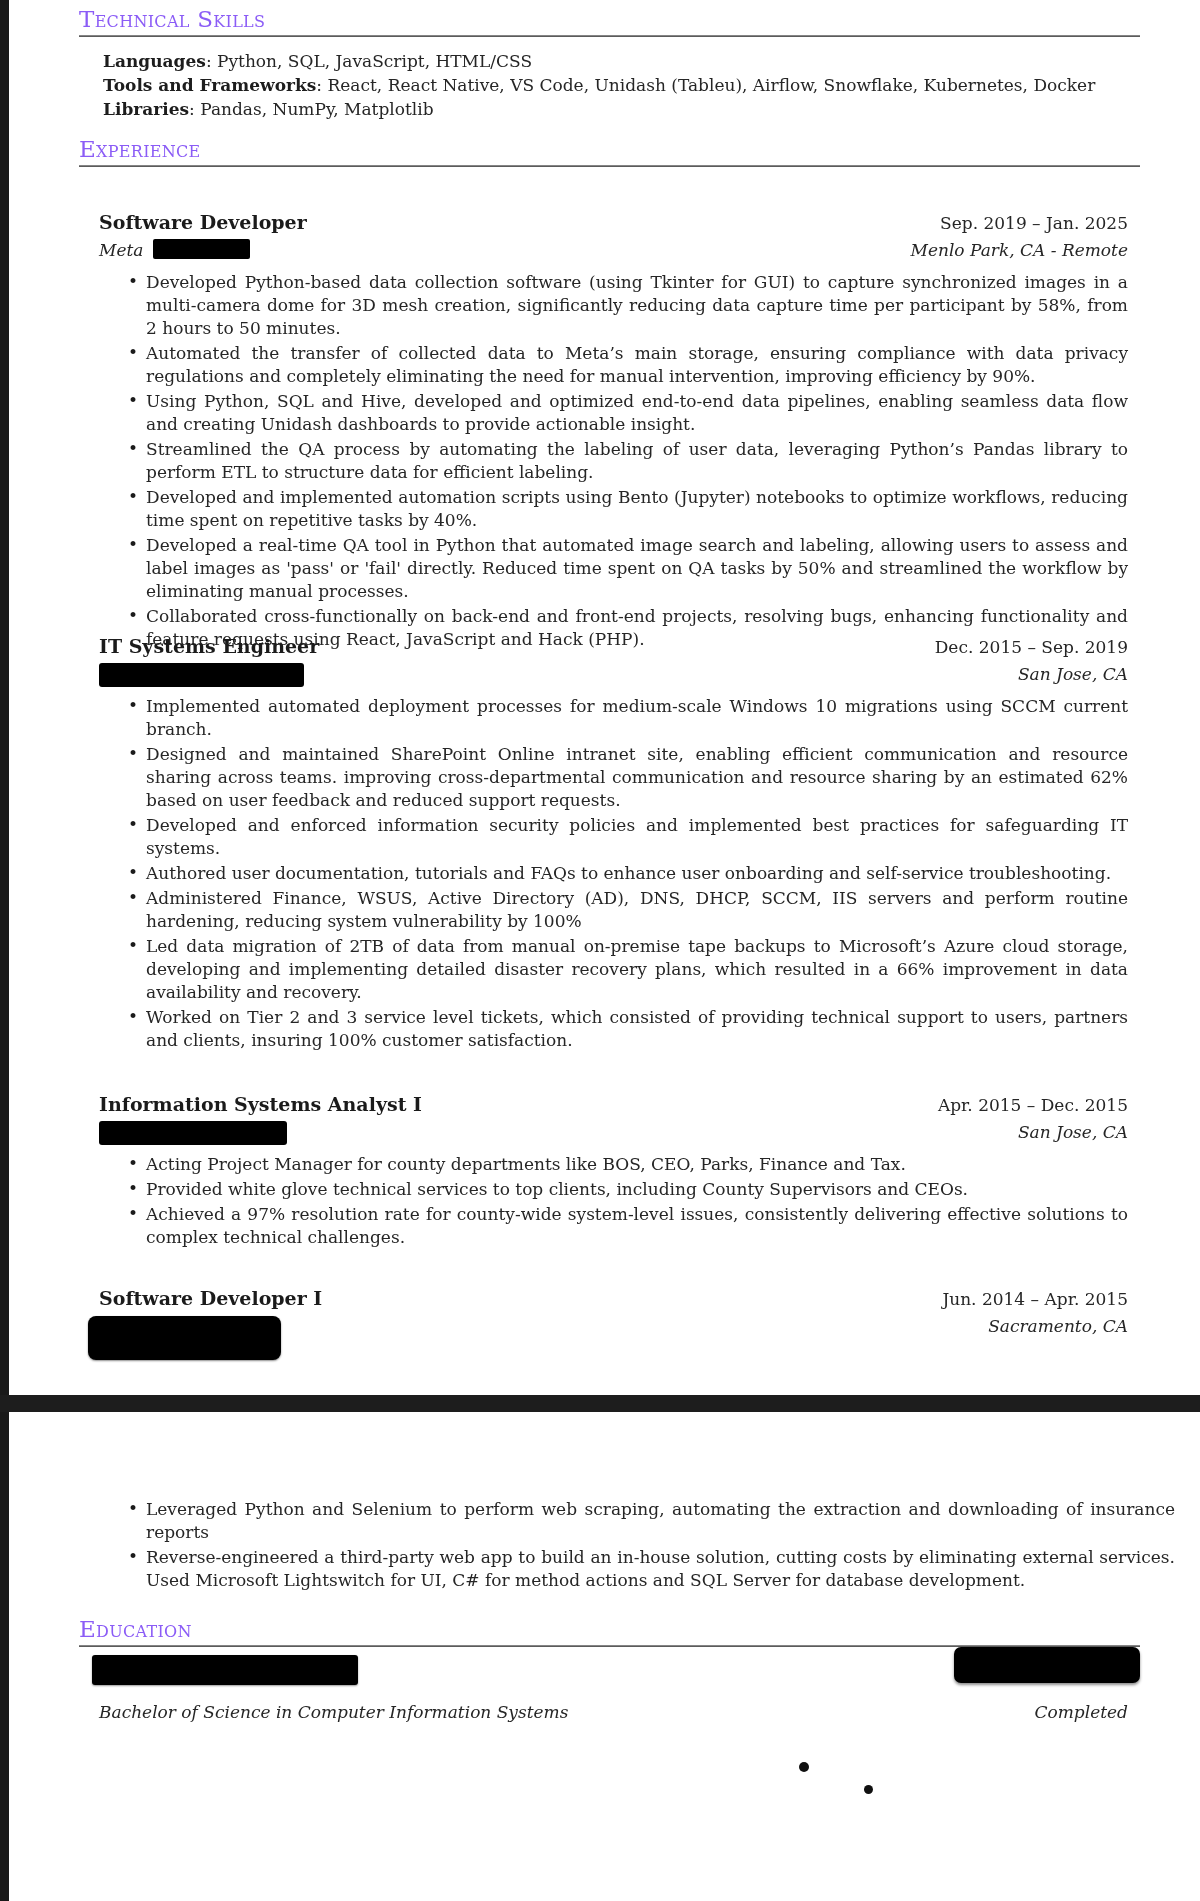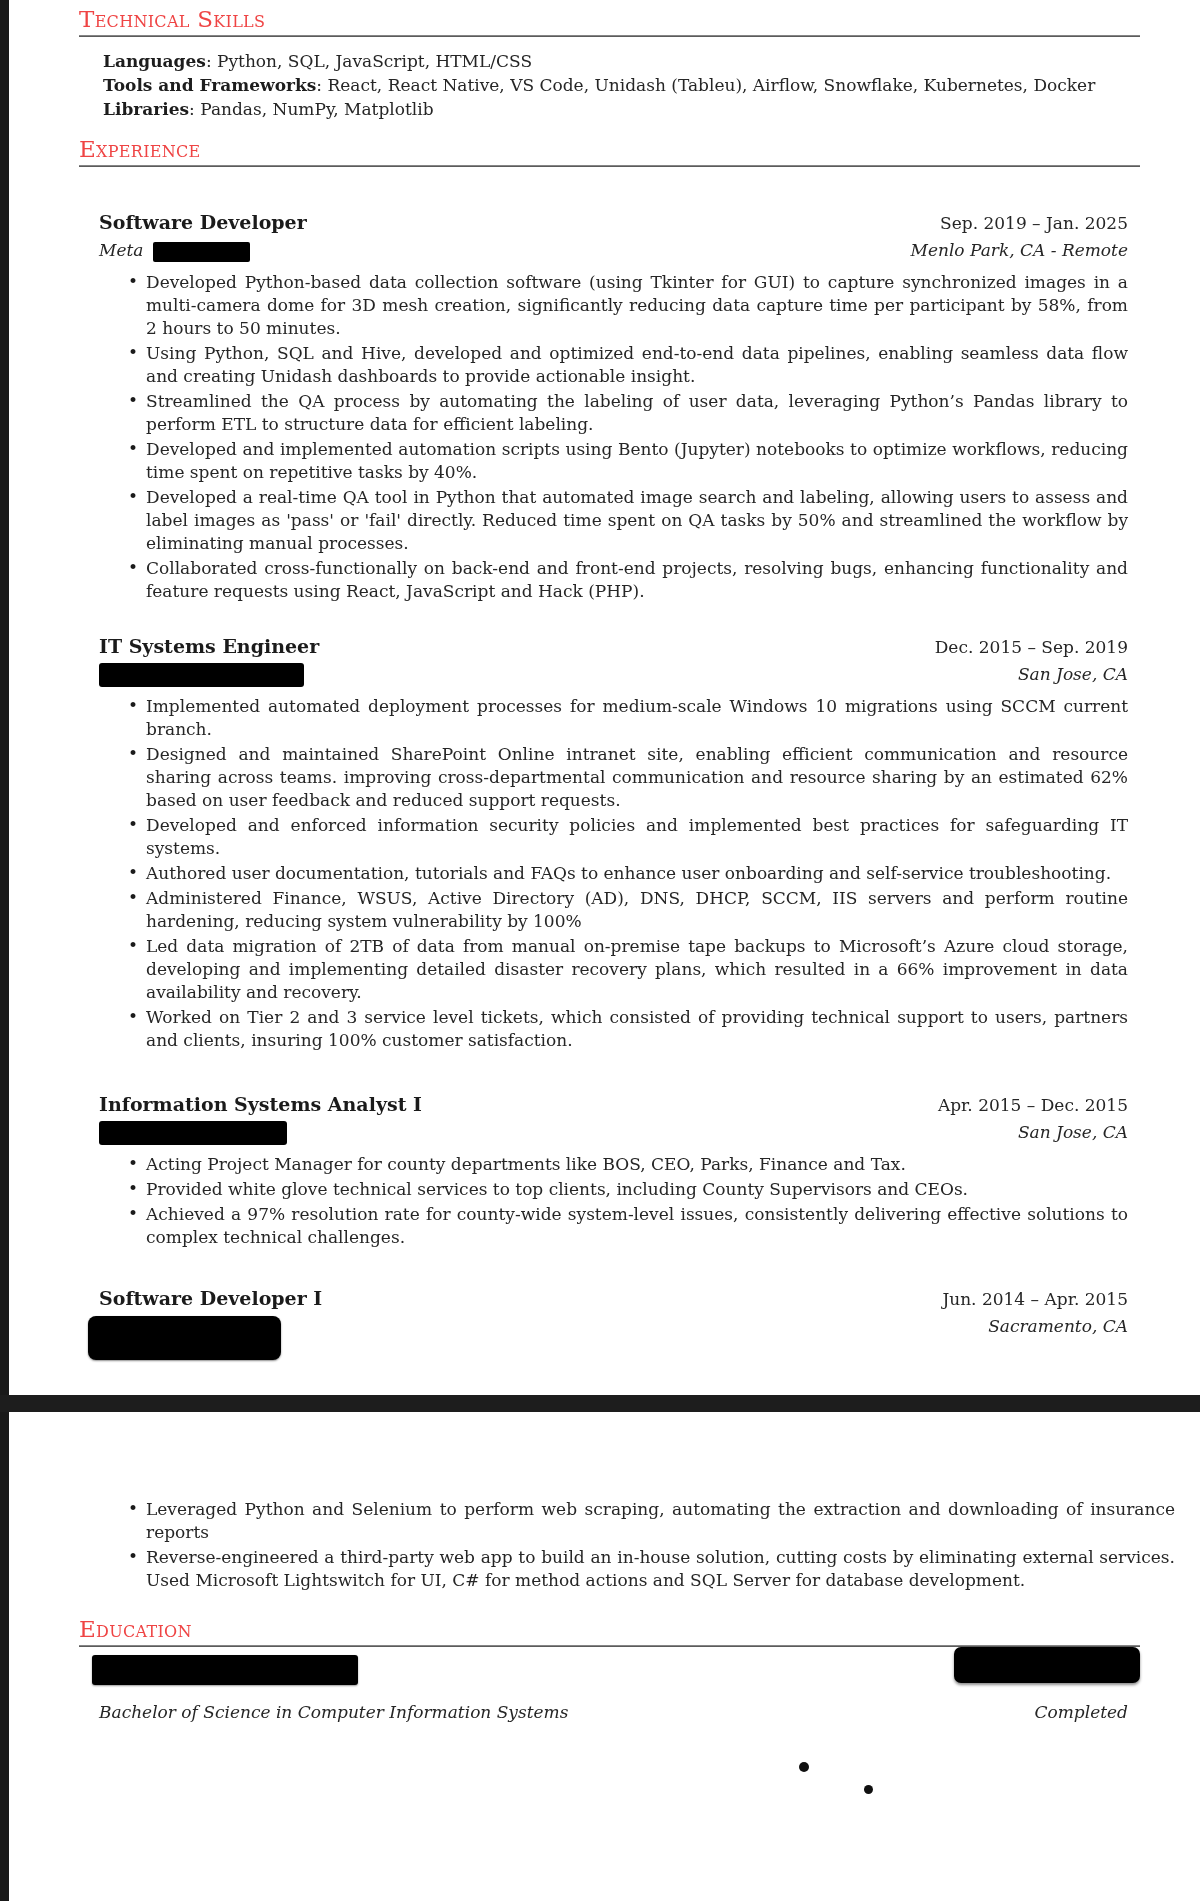--- a/index.html
+++ b/index.html
@@ -8,35 +8,35 @@
     background:#ffffff;color:#262626;
     font-family:"DejaVu Serif","Liberation Serif",serif;
     font-size:17px;line-height:23px;
   }
   .edge-left{position:absolute;left:0;top:0;width:9px;height:1901px;background:#191919;}
   .page-gap{position:absolute;left:0;top:1395px;width:1200px;height:17px;background:#1d1d1d;}
 
   .abs{position:absolute;}
   .sec{left:79px;width:1061px;}
   .sec-head{
-    font-variant:small-caps;font-size:23px;line-height:26px;color:#ef4444;
+    font-variant:small-caps;font-size:23px;line-height:26px;color:#8b5cf6;
     letter-spacing:0.3px;
   }
   .rule{height:2px;background:linear-gradient(#9a9a9a,#474747);margin-top:3px;}
 
   .skill-list{margin-top:12px;padding-left:24px;}
   .skill-line{line-height:24px;}
   .skill-label{font-weight:bold;color:#1d1d1d;}
 
   .job{left:99px;width:1029px;position:absolute;}
   .job-head{display:flex;justify-content:space-between;align-items:baseline;}
   .job-title{font-weight:bold;font-size:19px;line-height:24px;color:#1b1b1b;}
   .job-dates{font-size:17px;color:#262626;}
   .job-sub{display:flex;justify-content:space-between;align-items:flex-start;margin-top:4px;min-height:24px;font-style:italic;}
-  .co-wrap{display:flex;align-items:flex-end;}
+  .co-wrap{display:flex;align-items:flex-start;}
 
   .redact{background:#000;display:inline-block;}
   .redact-meta{width:97px;height:20px;border-radius:2px;margin-left:10px;}
   .redact-co2{width:205px;height:24px;border-radius:3px;}
   .redact-co3{width:188px;height:24px;border-radius:3px;}
   .redact-co4{position:absolute;left:-11px;top:30px;width:193px;height:44px;border-radius:8px;box-shadow:0 1px 2px rgba(0,0,0,.45);}
   .redact-edu-l{width:266px;height:30px;border-radius:3px;box-shadow:0 1px 2px rgba(0,0,0,.4);}
   .redact-edu-r{width:186px;height:36px;border-radius:7px;margin-top:-8px;box-shadow:0 2px 3px rgba(0,0,0,.45);}
 
   ul.bullets{margin:8px 0 0 0;padding:0 0 0 47px;list-style:none;text-align:justify;}
@@ -78,20 +78,21 @@
   </div>
   <div class="job-sub">
     <span class="co-wrap">
       <span>Meta</span>
       <span class="redact redact-meta"></span>
     </span>
     <span>Menlo Park, CA - Remote</span>
   </div>
   <ul class="bullets">
     <li>Developed Python-based data collection software (using Tkinter for GUI) to capture synchronized images in a multi-camera dome for 3D mesh creation, significantly reducing data capture time per participant by 58%, from 2 hours to 50 minutes.</li>
+    <li>Automated the transfer of collected data to Meta’s main storage, ensuring compliance with data privacy regulations and completely eliminating the need for manual intervention, improving efficiency by 90%.</li>
     <li>Using Python, SQL and Hive, developed and optimized end-to-end data pipelines, enabling seamless data flow and creating Unidash dashboards to provide actionable insight.</li>
     <li>Streamlined the QA process by automating the labeling of user data, leveraging Python’s Pandas library to perform ETL to structure data for efficient labeling.</li>
     <li>Developed and implemented automation scripts using Bento (Jupyter) notebooks to optimize workflows, reducing time spent on repetitive tasks by 40%.</li>
     <li>Developed a real-time QA tool in Python that automated image search and labeling, allowing users to assess and label images as 'pass' or 'fail' directly. Reduced time spent on QA tasks by 50% and streamlined the workflow by eliminating manual processes.</li>
     <li>Collaborated cross-functionally on back-end and front-end projects, resolving bugs, enhancing functionality and feature requests using React, JavaScript and Hack (PHP).</li>
   </ul>
 </article>
 
 <article class="job" style="top:634px;">
   <div class="job-head">

